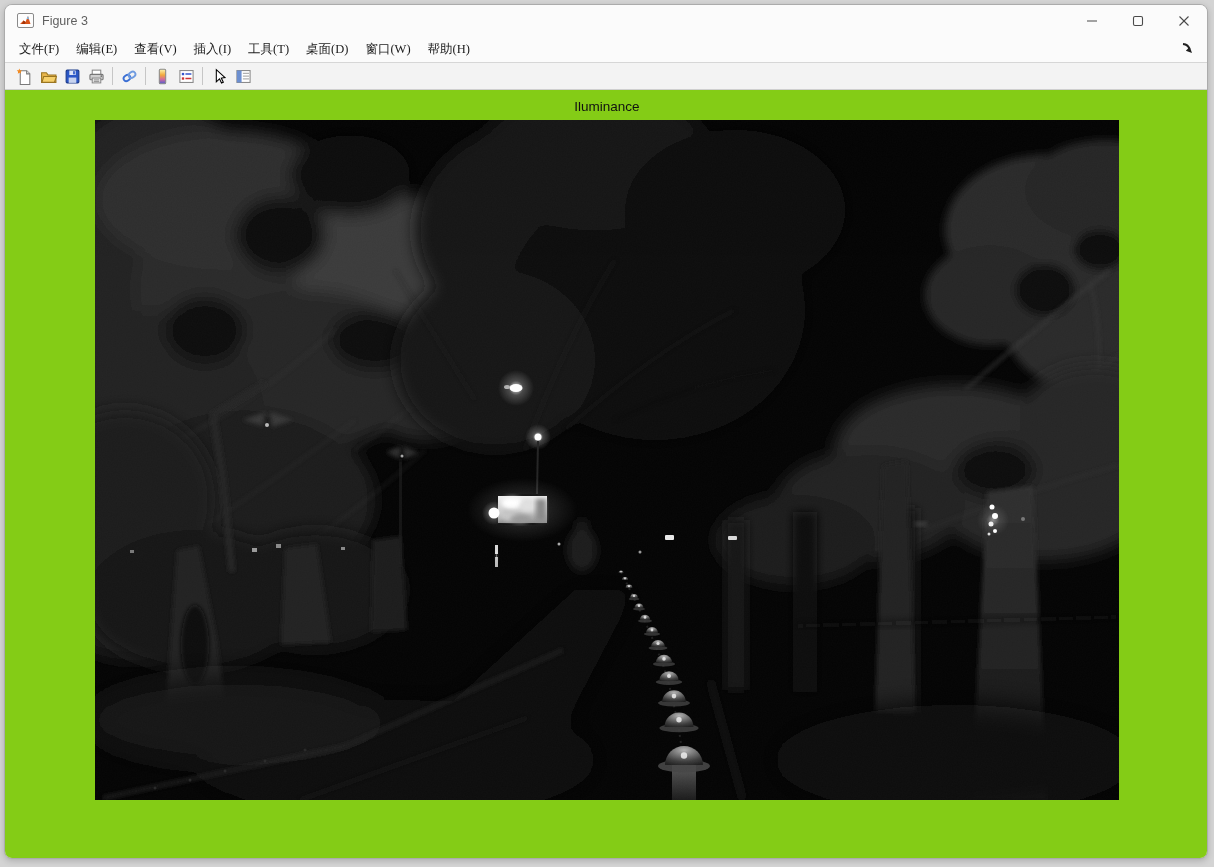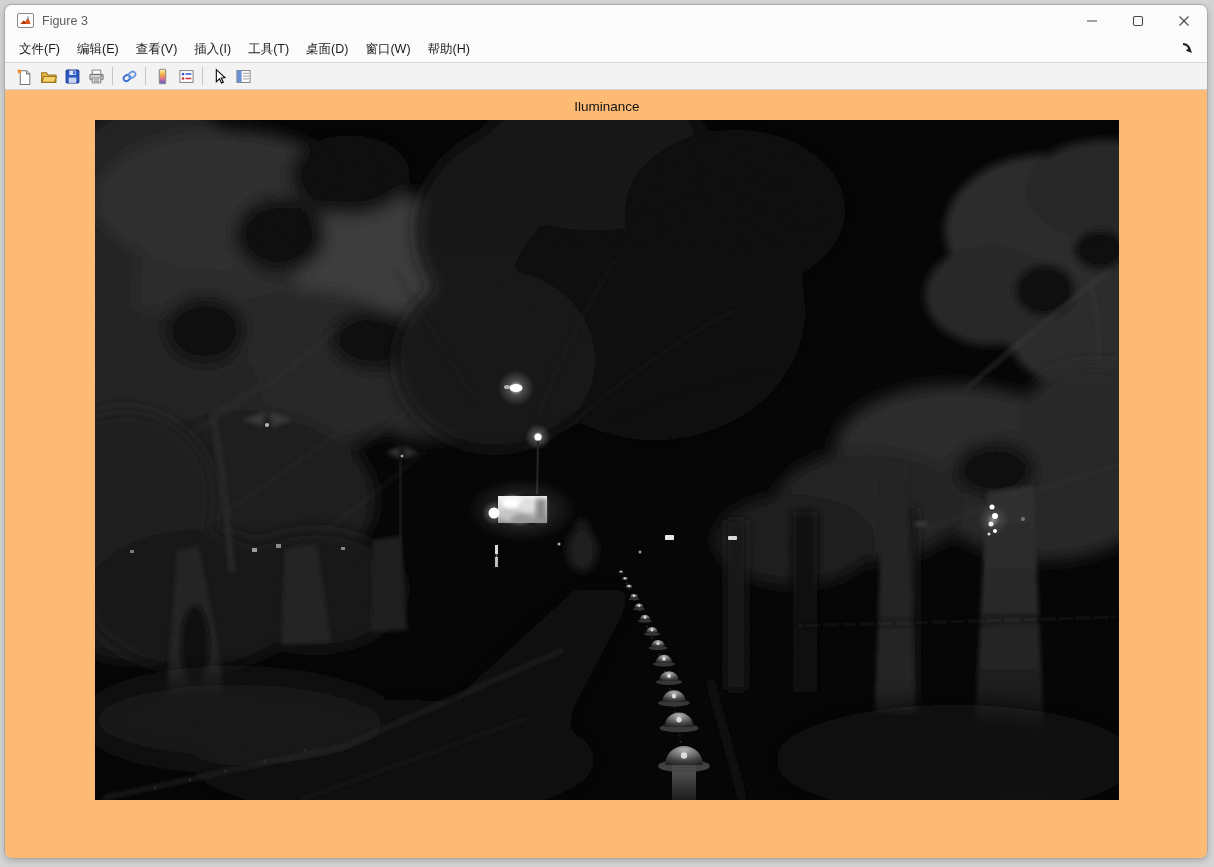--- a/index.html
+++ b/index.html
@@ -22,31 +22,31 @@
   }
   .app-icon{width:17px;height:15px;margin-left:12px;flex:0 0 auto;}
   .win-title{margin-left:8px;font-size:12.5px;color:#5f5f5f;}
   .caption-buttons{position:absolute;right:0;top:0;height:31px;display:flex;}
   .cap-btn{width:46px;height:31px;display:flex;align-items:center;justify-content:center;cursor:default;}
   
   .menubar{
     height:26px;background:#fbfbfb;display:flex;align-items:center;
     padding-left:14px;border-bottom:1px solid #d6d6d6;position:relative;
   }
-  .menu-item{font-size:12.5px;color:#1a1a1a;margin-right:17px;white-space:nowrap;}
+  .menu-item{font-size:12.5px;color:#1a1a1a;margin-right:17px;white-space:nowrap;font-family:Liberation Serif, serif;}
   .dock-btn{position:absolute;right:12px;top:4px;width:16px;height:16px;}
   
   .toolbar{
     height:26px;background:#f3f3f3;display:flex;align-items:center;
     padding-left:7px;border-bottom:1px solid #cfcfcf;
   }
   .tb-btn{width:22px;height:22px;display:flex;align-items:center;justify-content:center;margin:0 1px;}
   .tb-sep{width:1px;height:18px;background:#c6c6c6;margin:0 4px;}
   
-  .figure-area{position:relative;width:100%;height:770px;background:#fdba74;}
+  .figure-area{position:relative;width:100%;height:770px;background:#84cc16;}
   .plot-title{
     position:absolute;left:90px;top:9px;width:1024px;text-align:center;
     font-size:13.5px;color:#111;
   }
   .image-frame{
     position:absolute;left:90px;top:30px;width:1024px;height:680px;
     background:#040404;overflow:hidden;
   }
 </style>
 </head>

